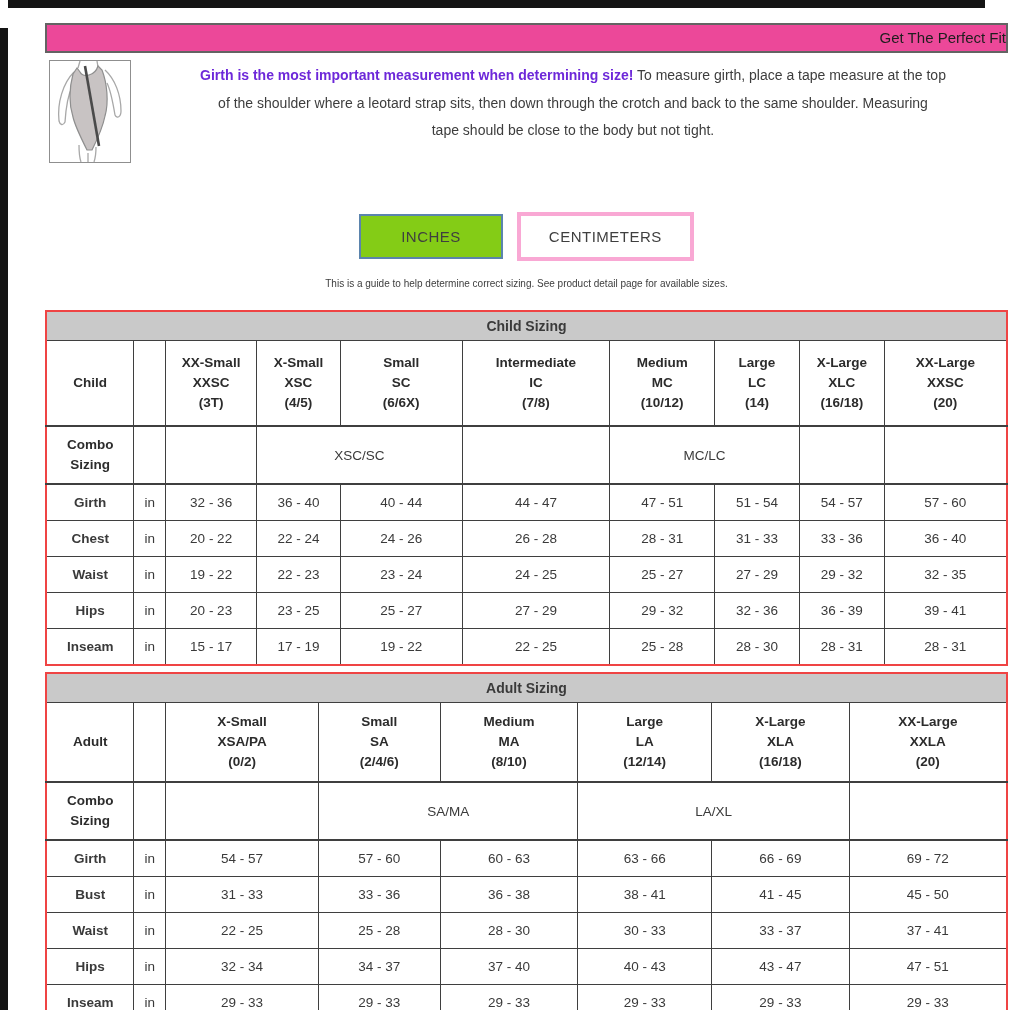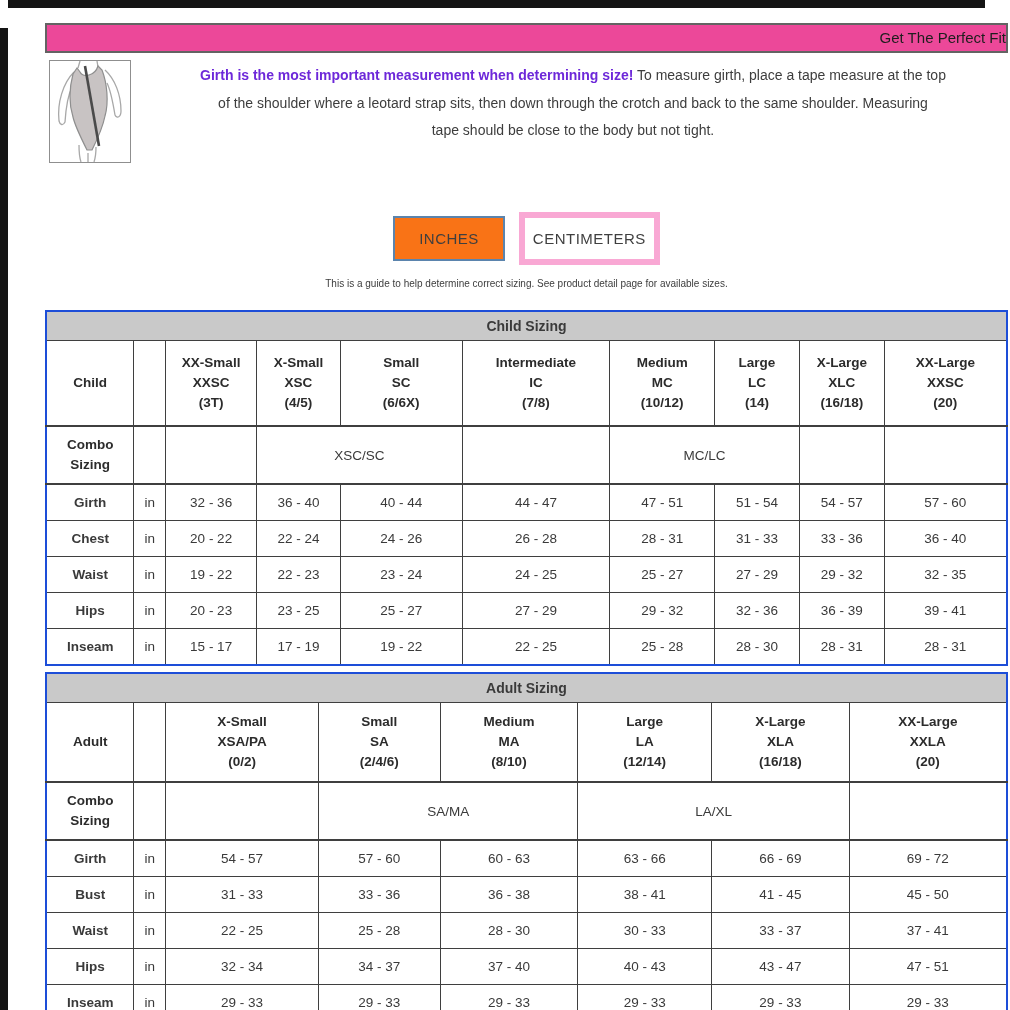--- a/index.html
+++ b/index.html
@@ -21,32 +21,32 @@
               font-size:14px;line-height:27.5px;color:#3d3d3d;}
   .intro-text b{color:#6d28d9;}
   .demo-line{position:absolute;left:45px;top:162px;width:963px;text-align:center;
              font-size:14px;color:#3d3d3d;}
   .demo-line b{color:#262626;}
 
   
   .buttons{position:absolute;left:45px;top:212px;width:963px;text-align:center;}
   .btn{display:inline-block;vertical-align:middle;font-size:15px;color:#3f3f3f;
        letter-spacing:0.5px;cursor:pointer;}
-  .btn-inches{border:2px solid #5b84ad;background:#f97316;padding:12px 24px;text-align:center;}
-  .btn-cm{border:6px solid #f9a8d4;background:#ffffff;padding:12px 8px;margin-left:14px;}
+  .btn-inches{border:2px solid #5b84ad;background:#84cc16;padding:12px 40px;text-align:center;}
+  .btn-cm{border:4px solid #f9a8d4;background:#ffffff;padding:12px 28px;margin-left:14px;}
 
   .note{position:absolute;left:45px;top:278px;width:963px;text-align:center;
         font-size:10px;color:#3d3d3d;}
 
   
   .tbl-wrap{position:absolute;left:45px;width:963px;}
   .child-wrap{top:310px;}
   .adult-wrap{top:672px;}
   table.sizing{width:100%;border-collapse:collapse;table-layout:fixed;
-               border:2px solid #1d4ed8;font-size:13.5px;}
+               border:2px solid #ef4444;font-size:13.5px;}
   table.sizing td{border:1px solid #3f3f3f;text-align:center;vertical-align:middle;
                   color:#3a3a3a;overflow:hidden;}
   td.tbl-title{background:#c9c9c9;font-weight:bold;font-size:14px;color:#1e1e1e;height:26px;}
   tr.hdr td{font-weight:bold;color:#2c2c2c;line-height:20px;border-bottom-width:2px;}
   tr.hdr.child-hdr td{padding:12px 0;}
   tr.hdr.adult-hdr td{padding:9px 0;}
   tr.hdr td span{display:block;}
   tr.combo td{height:54px;border-bottom-width:2px;color:#3a3a3a;}
   tr.combo td.rl{font-weight:bold;color:#2c2c2c;line-height:20px;}
   tr.data td{height:33px;}

